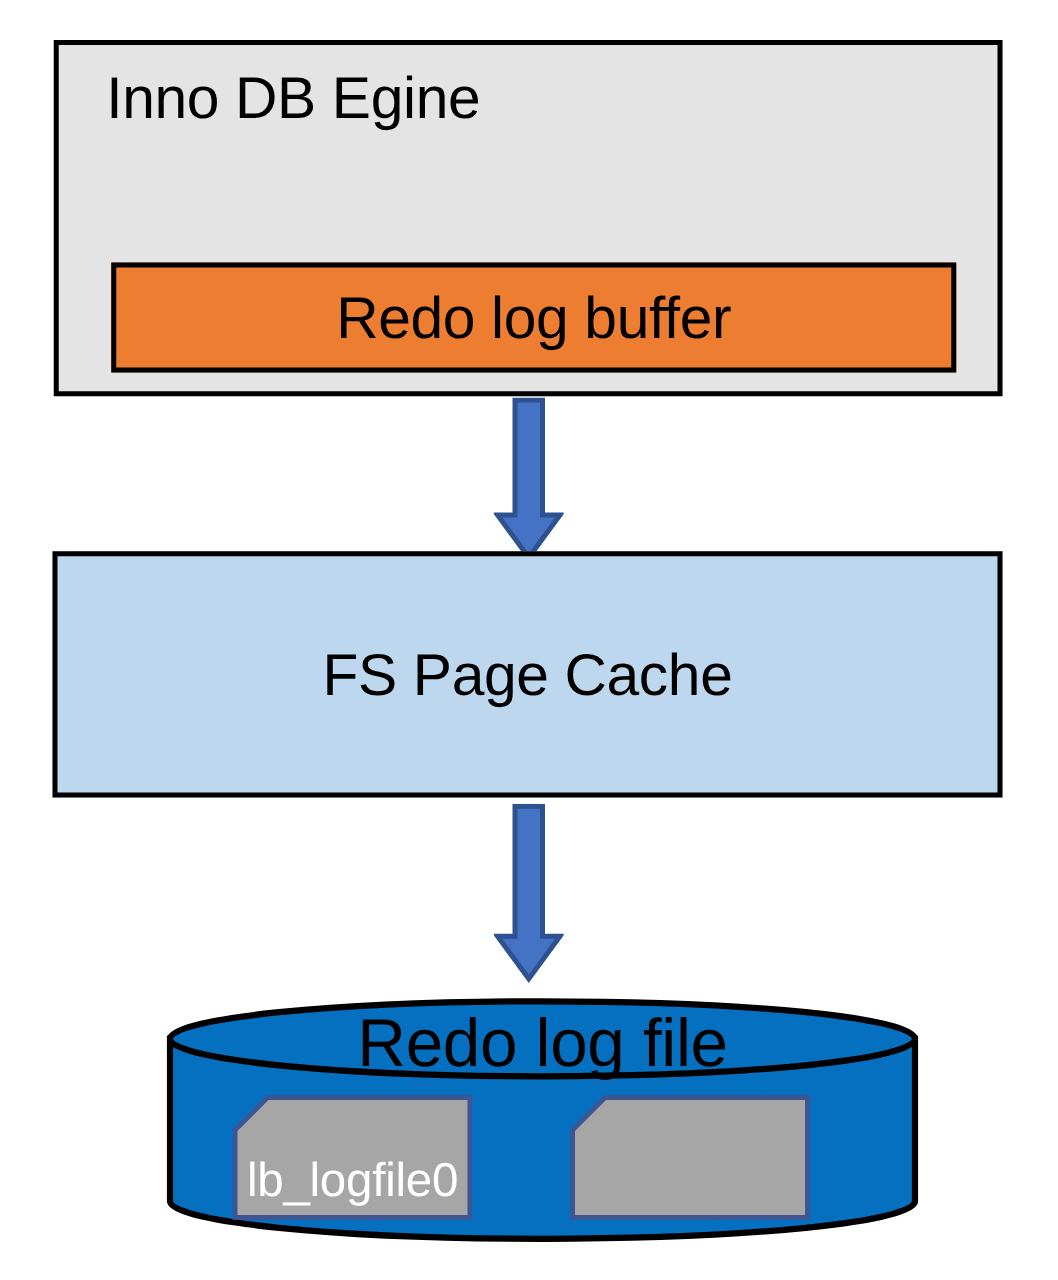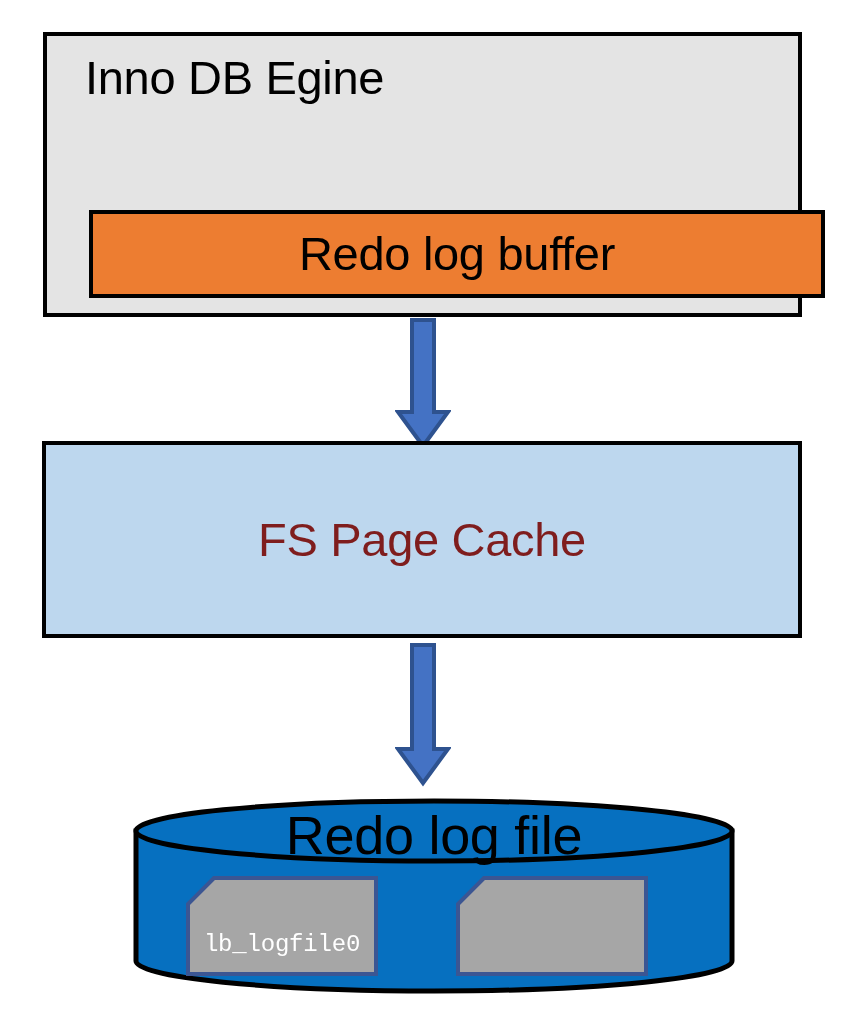--- a/index.html
+++ b/index.html
@@ -40,21 +40,21 @@
     color: #000000;
     white-space: nowrap;
     letter-spacing: -0.3px;
   }
 
   
   .buffer-box {
     position: absolute;
     left: 42px;
     top: 174px;
-    width: 736px;
+    width: 676px;
     height: 88px;
     box-sizing: border-box;
     background: #ED7D31;
     border: 4px solid #000000;
     display: flex;
     align-items: center;
     justify-content: center;
   }
   .buffer-label {
     font-size: 47px;
@@ -81,21 +81,21 @@
     box-sizing: border-box;
     background: #BDD7EE;
     border: 4px solid #000000;
     display: flex;
     align-items: center;
     justify-content: center;
   }
   .cache-label {
     font-size: 47px;
     line-height: 52px;
-    color: #7f1d1d;
+    color: #000000;
     white-space: nowrap;
     letter-spacing: -0.3px;
   }
 
   
   .cylinder-wrap {
     position: absolute;
     left: 133px;
     top: 798px;
     width: 602px;
@@ -126,26 +126,25 @@
     height: 100px;
   }
   .logfile-0 { left: 53px; top: 78px; }
   .logfile-1 { left: 323px; top: 78px; }
   .logfile-label {
     position: absolute;
     left: 0;
     top: 52px;
     width: 192px;
     text-align: center;
-    font-size: 24px;
+    font-size: 38px;
     line-height: 34px;
     color: #FFFFFF;
     white-space: nowrap;
     letter-spacing: -0.2px;
-    font-family: Liberation Mono, monospace;
   }
 </style>
 </head>
 <body>
 
 <div id="canvas">
 
   <div class="engine-box">
     <div class="engine-title">Inno DB Egine</div>
 

